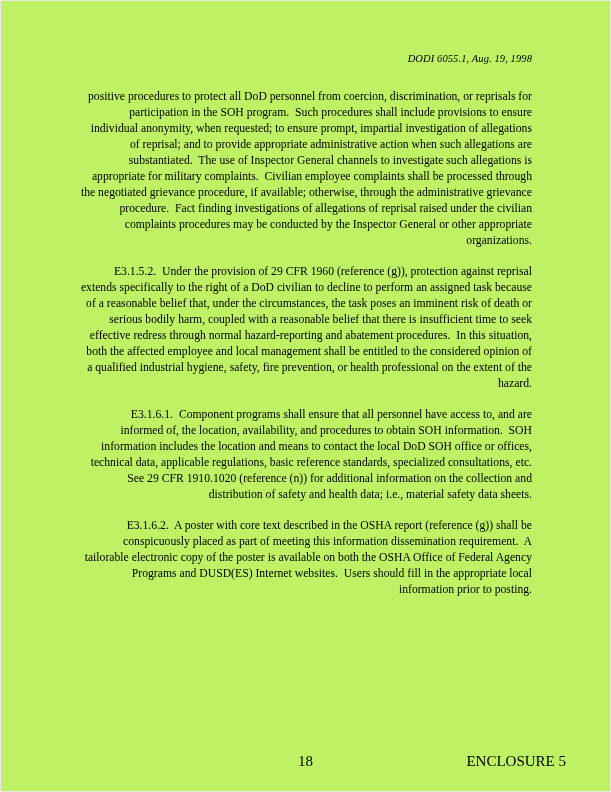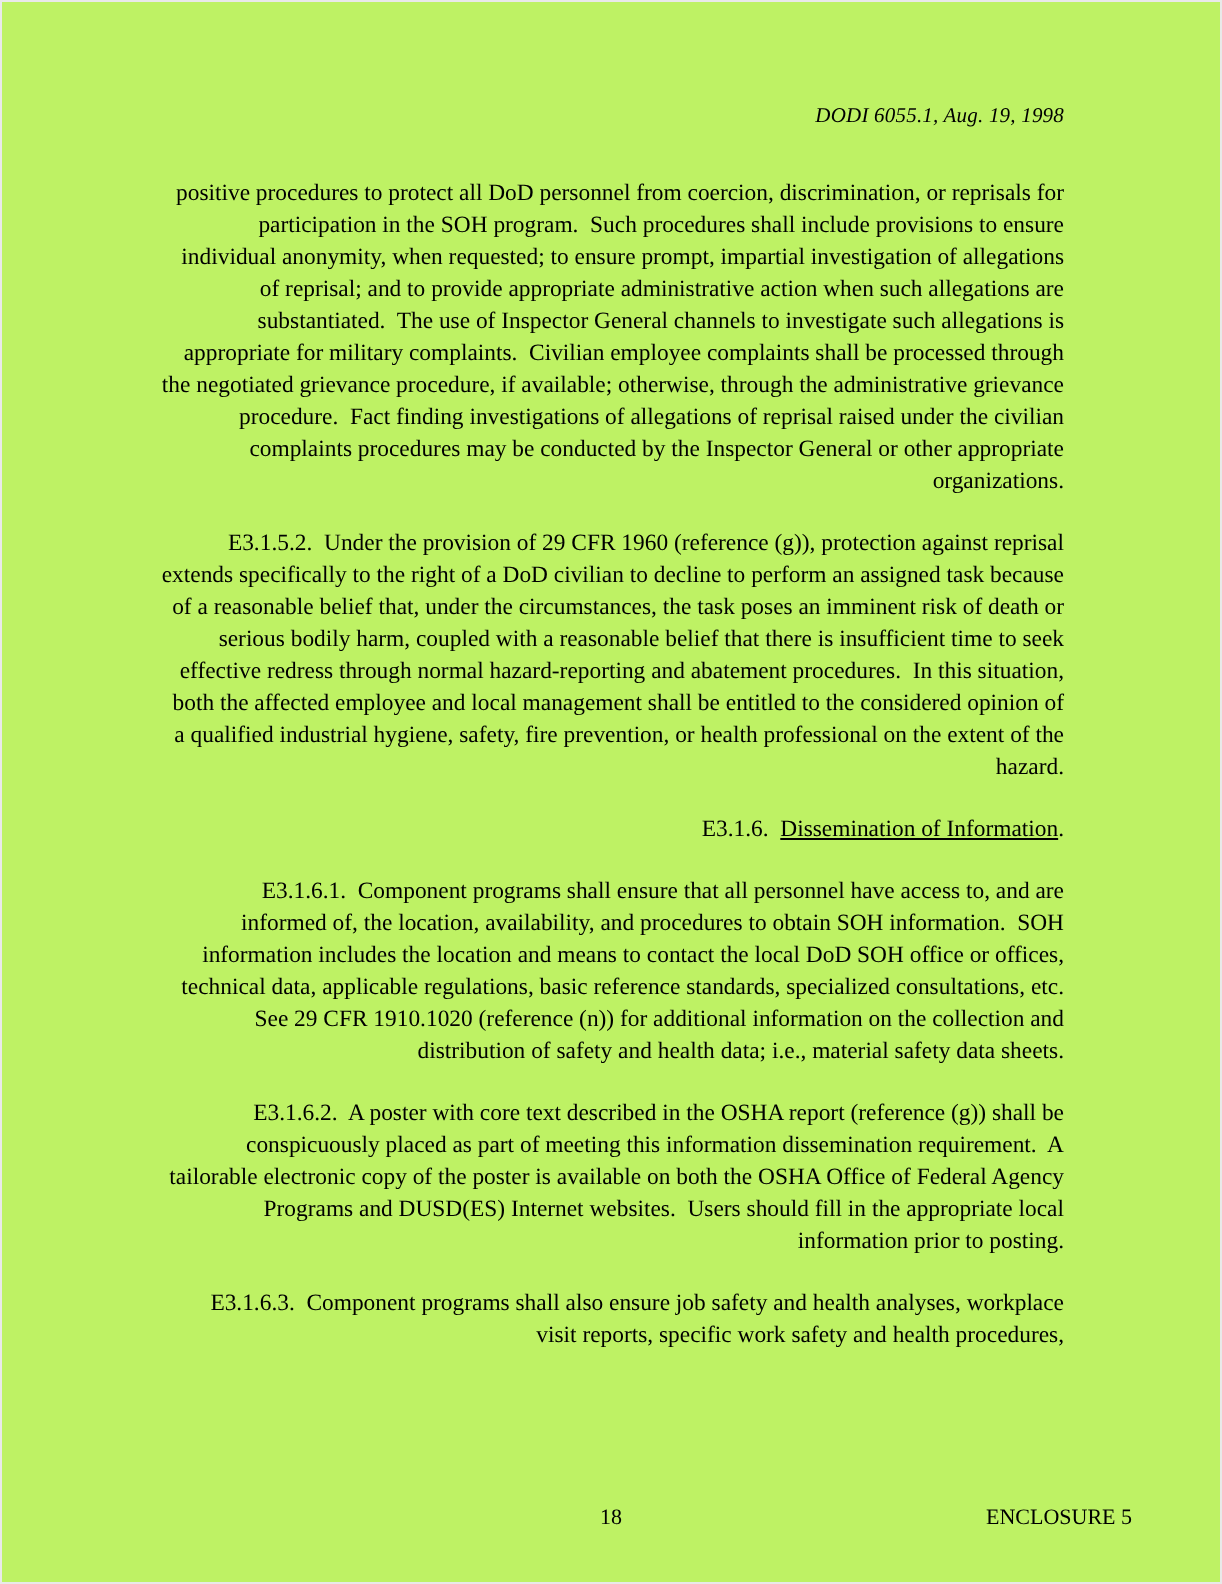--- a/index.html
+++ b/index.html
@@ -47,21 +47,21 @@
   }
   .underline {
     text-decoration: underline;
   }
   .doc-footer {
     position: absolute;
     left: 0;
     right: 0;
     top: 753px;
     height: 20px;
-    font-size: 11px;
+    font-size: 15px;
   }
   .page-number {
     position: absolute;
     left: 0;
     right: 0;
     text-align: center;
   }
   .enclosure {
     position: absolute;
     right: 45px;
@@ -74,27 +74,25 @@
 <div class="page">
 
   <div class="doc-header">DODI 6055.1, Aug. 19, 1998</div>
 
   <div class="body-text">
 
     <p>positive procedures to protect all DoD personnel from coercion, discrimination, or reprisals for participation in the SOH program.  Such procedures shall include provisions to ensure individual anonymity, when requested; to ensure prompt, impartial investigation of allegations of reprisal; and to provide appropriate administrative action when such allegations are substantiated.  The use of Inspector General channels to investigate such allegations is appropriate for military complaints.  Civilian employee complaints shall be processed through the negotiated grievance procedure, if available; otherwise, through the administrative grievance procedure.  Fact finding investigations of allegations of reprisal raised under the civilian complaints procedures may be conducted by the Inspector General or other appropriate organizations.</p>
 
     <p class="indent">E3.1.5.2.  Under the provision of 29 CFR 1960 (reference (g)), protection against reprisal extends specifically to the right of a DoD civilian to decline to perform an assigned task because of a reasonable belief that, under the circumstances, the task poses an imminent risk of death or serious bodily harm, coupled with a reasonable belief that there is insufficient time to seek effective redress through normal hazard-reporting and abatement procedures.  In this situation, both the affected employee and local management shall be entitled to the considered opinion of a qualified industrial hygiene, safety, fire prevention, or health professional on the extent of the hazard.</p>
 
-    <p class="indent"><span>E3.1.6.  </span><span class="underline">Dissemination of Information</span><span>.</span></p>
 
     <p class="indent">E3.1.6.1.  Component programs shall ensure that all personnel have access to, and are informed of, the location, availability, and procedures to obtain SOH information.  SOH information includes the location and means to contact the local DoD SOH office or offices, technical data, applicable regulations, basic reference standards, specialized consultations, etc.  See 29 CFR 1910.1020 (reference (n)) for additional information on the collection and distribution of safety and health data; i.e., material safety data sheets.</p>
 
     <p class="indent">E3.1.6.2.  A poster with core text described in the OSHA report (reference (g)) shall be conspicuously placed as part of meeting this information dissemination requirement.  A tailorable electronic copy of the poster is available on both the OSHA Office of Federal Agency Programs and DUSD(ES) Internet websites.  Users should fill in the appropriate local information prior to posting.</p>
 
-    <p class="indent">E3.1.6.3.  Component programs shall also ensure job safety and health analyses, workplace visit reports, specific work safety and health procedures,</p>
 
   </div>
 
   <div class="doc-footer">
     <div class="page-number">18</div>
     <div class="enclosure">ENCLOSURE 5</div>
   </div>
 
 </div>
 

